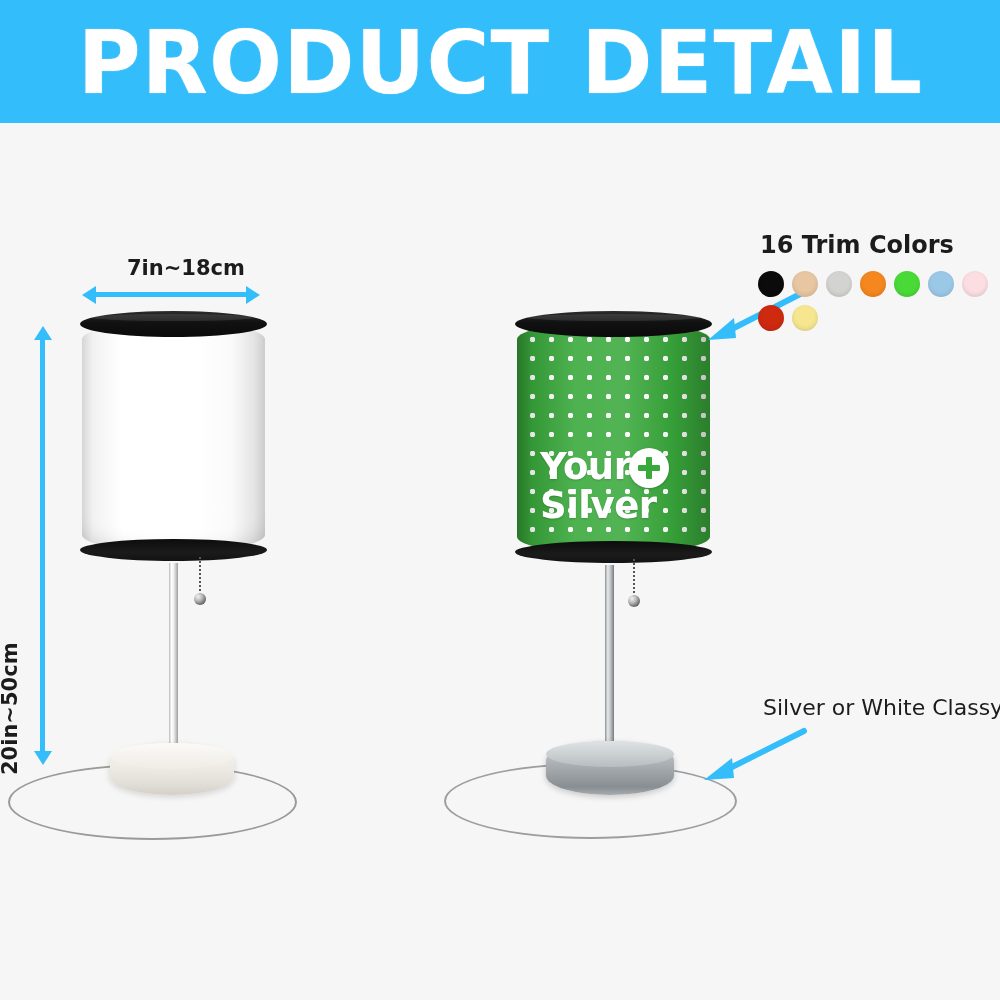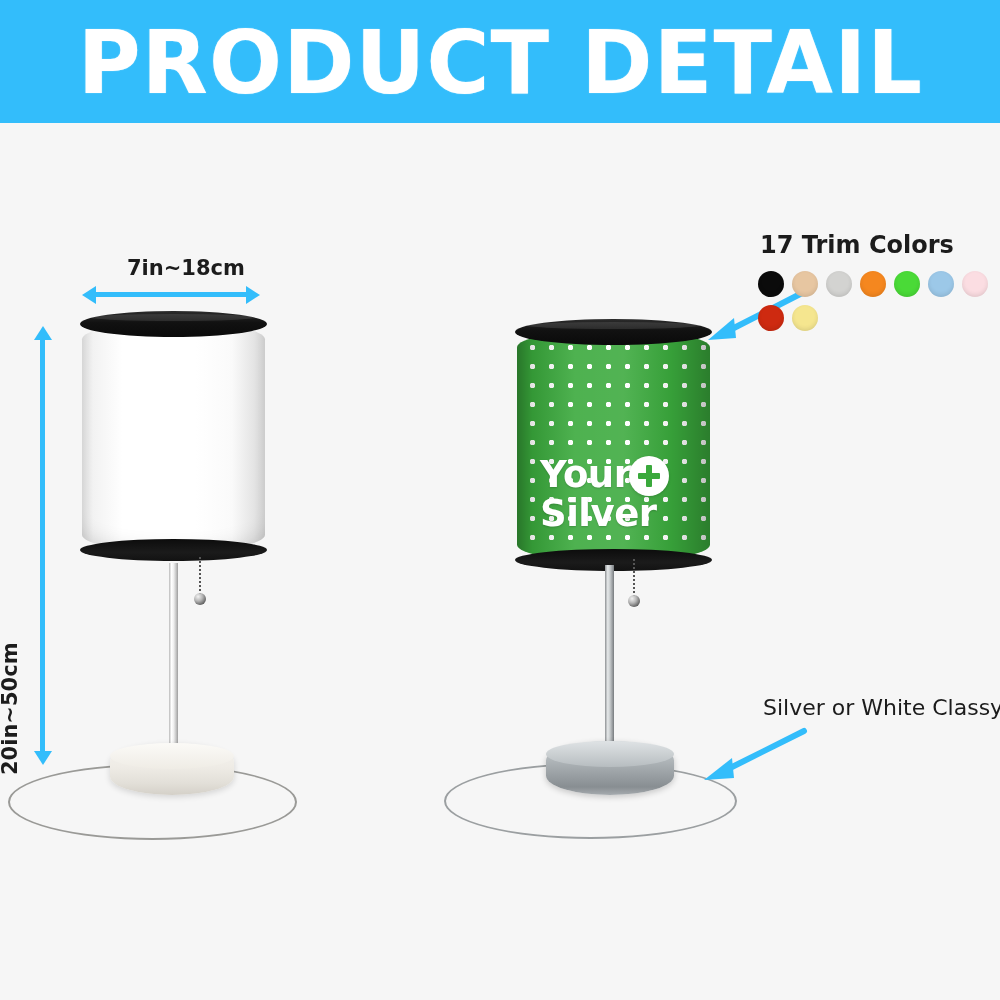--- a/index.html
+++ b/index.html
@@ -325,21 +325,21 @@
 
     <div class="cord" style="left:8px; top:641px; width:285px; height:72px;"></div>
 
     <div class="base base-white" style="left:110px; top:620px; width:124px; height:52px;">
       <div class="base-top base-top-white"></div>
     </div>
   </div>
 
   <div class="lamp">
 
-    <div class="shade-wrap shade-green" style="left:517px; top:207px; width:193px; height:232px;">
+    <div class="shade-wrap shade-green" style="left:517px; top:199px; width:193px; height:232px;">
       <div class="shade-body"></div>
       <div class="shade-shading"></div>
       <div class="trim-top"></div>
       <div class="trim-bottom"></div>
 
       <div class="design-text" style="left:23px; top:125px;">
         <span class="design-line">Your</span>
         <span class="design-line">Silver</span>
       </div>
       <div class="plus-badge" style="left:112px; top:126px;"></div>
@@ -356,21 +356,21 @@
       <div class="base-top base-top-silver"></div>
     </div>
   </div>
 
   <svg class="callout-arrow" style="left:690px; top:155px; width:130px; height:70px;" viewBox="0 0 130 70">
     <line x1="118" y1="12" x2="38" y2="53" stroke="#33bdfb" stroke-width="6" stroke-linecap="round"></line>
     <polygon points="18,62 44,40 46,60" fill="#33bdfb"></polygon>
   </svg>
 
   <div class="trim-panel" style="left:758px; top:108px;">
-    <div class="trim-title">17 Trim Colors</div>
+    <div class="trim-title">16 Trim Colors</div>
     <div class="swatch-grid" id="swatch-grid">
         <div class="swatch" style="background: rgb(11, 11, 11);"></div>
         <div class="swatch" style="background: rgb(231, 198, 161);"></div>
         <div class="swatch" style="background: rgb(211, 211, 209);"></div>
         <div class="swatch" style="background: rgb(245, 135, 31);"></div>
         <div class="swatch" style="background: rgb(74, 218, 55);"></div>
         <div class="swatch" style="background: rgb(156, 200, 232);"></div>
         <div class="swatch" style="background: rgb(251, 221, 226);"></div>
         <div class="swatch" style="background: rgb(206, 42, 16);"></div>
         <div class="swatch" style="background: rgb(245, 230, 143);"></div>

